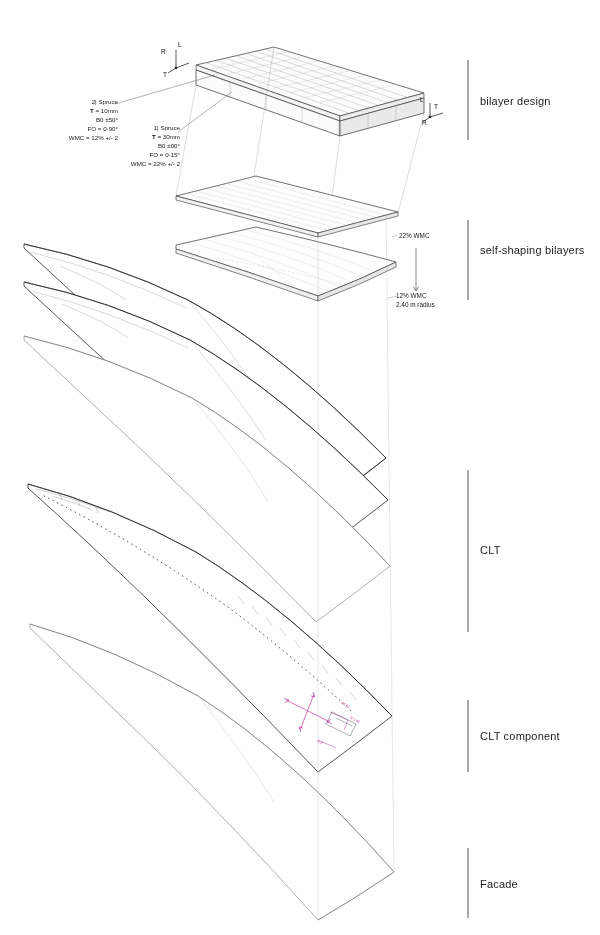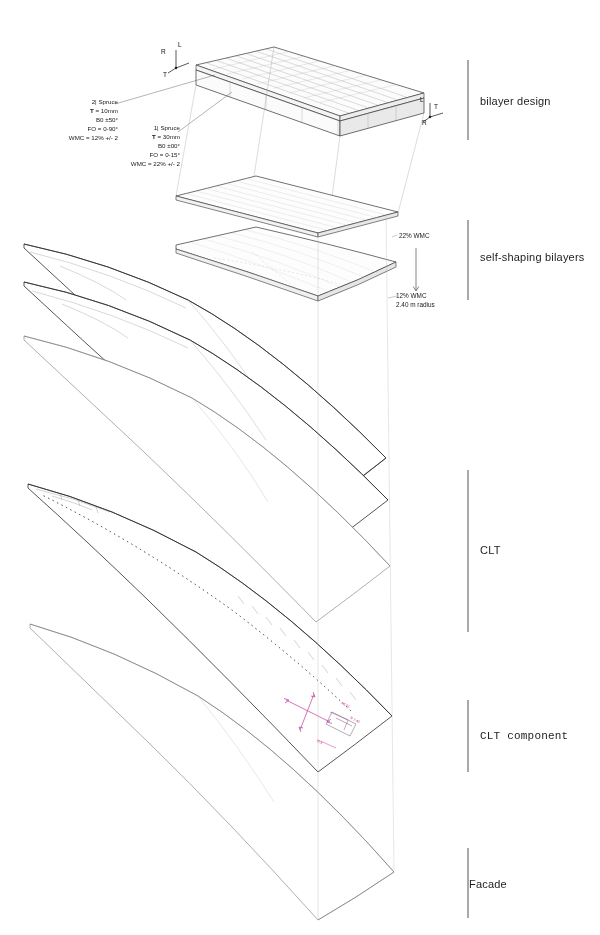--- a/index.html
+++ b/index.html
@@ -296,18 +296,18 @@
 
   <div class="wmc-label" style="left:399px; top:231px;">22% WMC</div>
   <div class="wmc-label" style="left:396px; top:291px;">12% WMC</div>
   <div class="wmc-label" style="left:396px; top:300px;">2.40 m radius</div>
 
   <div class="tiny-pink" style="left:341px; top:703px; transform:rotate(27deg);">FS 01</div>
   <div class="tiny-pink" style="left:316px; top:740px; transform:rotate(27deg);">12.5</div>
   <div class="tiny-pink" style="left:350px; top:718px; transform:rotate(27deg);">R 2.40</div>
 
   <div class="stage-label" style="left:480px; top:95px;">bilayer design</div>
-  <div class="stage-label" style="left:480px; top:251px;">self-shaping bilayers</div>
+  <div class="stage-label" style="left:480px; top:244px;">self-shaping bilayers</div>
   <div class="stage-label" style="left:480px; top:544px;text-align:center;">CLT</div>
-  <div class="stage-label" style="left:480px; top:730px;font-family:Liberation Mono, monospace;">CLT component</div>
-  <div class="stage-label" style="left:469px; top:878px;">Facade</div>
+  <div class="stage-label" style="left:480px; top:730px;">CLT component</div>
+  <div class="stage-label" style="left:480px; top:878px;">Facade</div>
 
 </div>
 
 </body></html>

